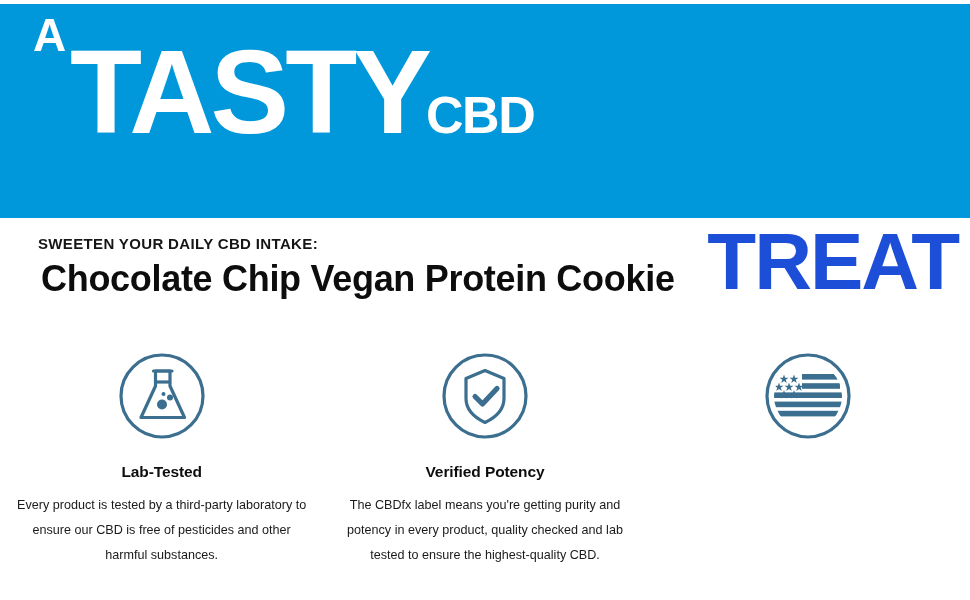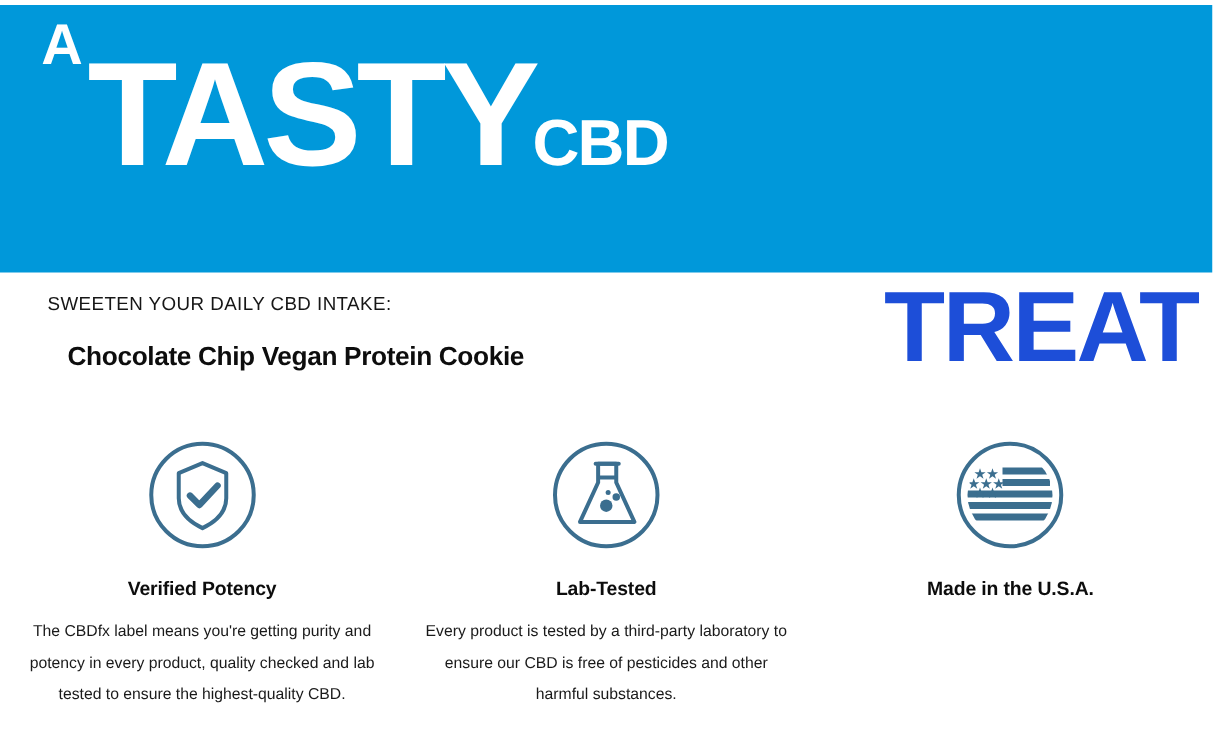--- a/index.html
+++ b/index.html
@@ -97,33 +97,33 @@
 
   
   .subhead-block {
     position: absolute;
     left: 38px;
     top: 234px;
   }
   .eyebrow {
     color: #161616;
     font-size: 15px;
-    font-weight: 400;
+    font-weight: 700;
     letter-spacing: 0.35px;
     line-height: 20px;
     margin: 0 0 9px 0;
     white-space: nowrap;
   }
   .product-title {
     color: #0d0d0d;
-    font-size: 21px;
+    font-size: 36px;
     font-weight: 700;
     letter-spacing: -0.3px;
     line-height: 32px;
-    margin: 16px;
+    margin: 3px;
     white-space: nowrap;
   }
 
   
   .features {
     position: absolute;
     left: 0;
     top: 352px;
     width: 970px;
     display: flex;
@@ -175,43 +175,43 @@
 </div>
 
 <div class="treat">TREAT</div>
 
 <div class="subhead-block">
   <p class="eyebrow">SWEETEN YOUR DAILY CBD INTAKE:</p>
   <h1 class="product-title">Chocolate Chip Vegan Protein Cookie</h1>
 </div>
 
 <div class="features">
-
-  <div class="feature">
-    <svg class="feature-icon" viewBox="0 0 88 88">
-      <circle cx="44" cy="44" r="41" fill="none" stroke="#3b6e8f" stroke-width="3.2"></circle>
-      <path d="M44 18.5 L63 26.5 L63 46.5 C63 57.5 54.5 65.5 44 70.5 C33.5 65.5 25 57.5 25 46.5 L25 26.5 Z" fill="none" stroke="#3b6e8f" stroke-width="3.2" stroke-linejoin="round"></path>
-      <path d="M34 44.5 L41.5 52 L56 36.5" fill="none" stroke="#3b6e8f" stroke-width="5.2" stroke-linecap="round" stroke-linejoin="round"></path>
-    </svg>
-    <p class="feature-heading">Verified Potency</p>
-    <p class="feature-body">The CBDfx label means you're getting purity and potency in every product, quality checked and lab tested to ensure the highest-quality CBD.</p>
-  </div>
 
   <div class="feature">
     <svg class="feature-icon" viewBox="0 0 88 88">
       <circle cx="44" cy="44" r="41" fill="none" stroke="#3b6e8f" stroke-width="3.2"></circle>
       <path d="M37.5 19 L52 19 L52 34 L66.5 65.5 L23 65.5 L37.5 34 Z" fill="none" stroke="#3b6e8f" stroke-width="3.2" stroke-linejoin="round"></path>
       <line x1="35.5" y1="19" x2="54" y2="19" stroke="#3b6e8f" stroke-width="3.2" stroke-linecap="round"></line>
       <path d="M37.5 30 L52 30" stroke="#3b6e8f" stroke-width="3.2"></path>
       <circle cx="44" cy="52.5" r="5" fill="#3b6e8f"></circle>
       <circle cx="52" cy="45.5" r="3" fill="#3b6e8f"></circle>
       <circle cx="45.5" cy="42" r="2" fill="#3b6e8f"></circle>
     </svg>
     <p class="feature-heading">Lab-Tested</p>
     <p class="feature-body">Every product is tested by a third-party laboratory to ensure our CBD is free of pesticides and other harmful substances.</p>
+  </div>
+
+  <div class="feature">
+    <svg class="feature-icon" viewBox="0 0 88 88">
+      <circle cx="44" cy="44" r="41" fill="none" stroke="#3b6e8f" stroke-width="3.2"></circle>
+      <path d="M44 18.5 L63 26.5 L63 46.5 C63 57.5 54.5 65.5 44 70.5 C33.5 65.5 25 57.5 25 46.5 L25 26.5 Z" fill="none" stroke="#3b6e8f" stroke-width="3.2" stroke-linejoin="round"></path>
+      <path d="M34 44.5 L41.5 52 L56 36.5" fill="none" stroke="#3b6e8f" stroke-width="5.2" stroke-linecap="round" stroke-linejoin="round"></path>
+    </svg>
+    <p class="feature-heading">Verified Potency</p>
+    <p class="feature-body">The CBDfx label means you're getting purity and potency in every product, quality checked and lab tested to ensure the highest-quality CBD.</p>
   </div>
 
   <div class="feature">
     <svg class="feature-icon" viewBox="0 0 88 88">
       <circle cx="44" cy="44" r="41" fill="none" stroke="#3b6e8f" stroke-width="3.2"></circle>
       <g clip-path="url(#usaclip)">
         <rect x="38" y="22" width="38" height="5.6" fill="#3b6e8f"></rect>
         <rect x="38" y="31.2" width="38" height="5.6" fill="#3b6e8f"></rect>
         <rect x="8" y="40.4" width="72" height="5.6" fill="#3b6e8f"></rect>
         <rect x="8" y="49.6" width="72" height="5.6" fill="#3b6e8f"></rect>
@@ -225,16 +225,15 @@
           <path d="M20 38 l1.1 3.2 3.4 0 -2.75 2.0 1.05 3.2 -2.8 -2.0 -2.8 2.0 1.05 -3.2 -2.75 -2.0 3.4 0 Z"></path>
           <path d="M30 38 l1.1 3.2 3.4 0 -2.75 2.0 1.05 3.2 -2.8 -2.0 -2.8 2.0 1.05 -3.2 -2.75 -2.0 3.4 0 Z"></path>
         </g>
       </g>
       <defs>
         <clipPath id="usaclip">
           <circle cx="44" cy="44" r="34"></circle>
         </clipPath>
       </defs>
     </svg>
-    <p class="feature-heading">Made in the U.S.A.</p>
   </div>
 
 </div>
 
 </body></html>

